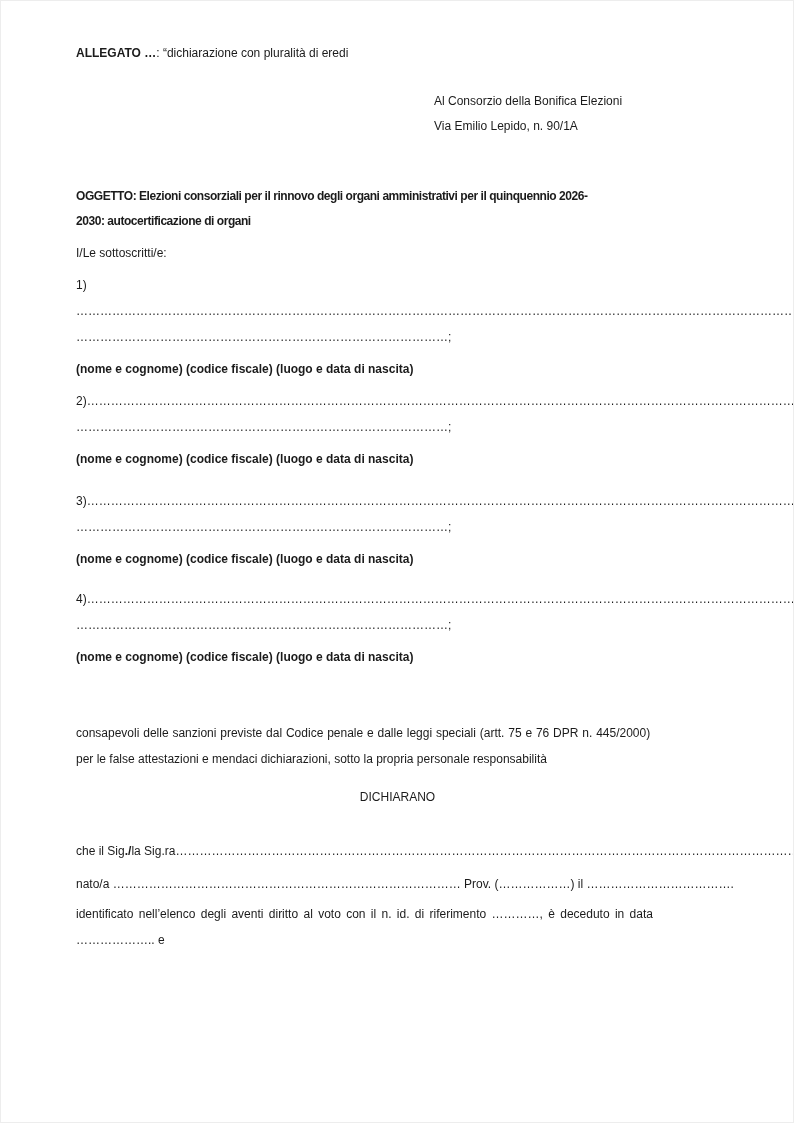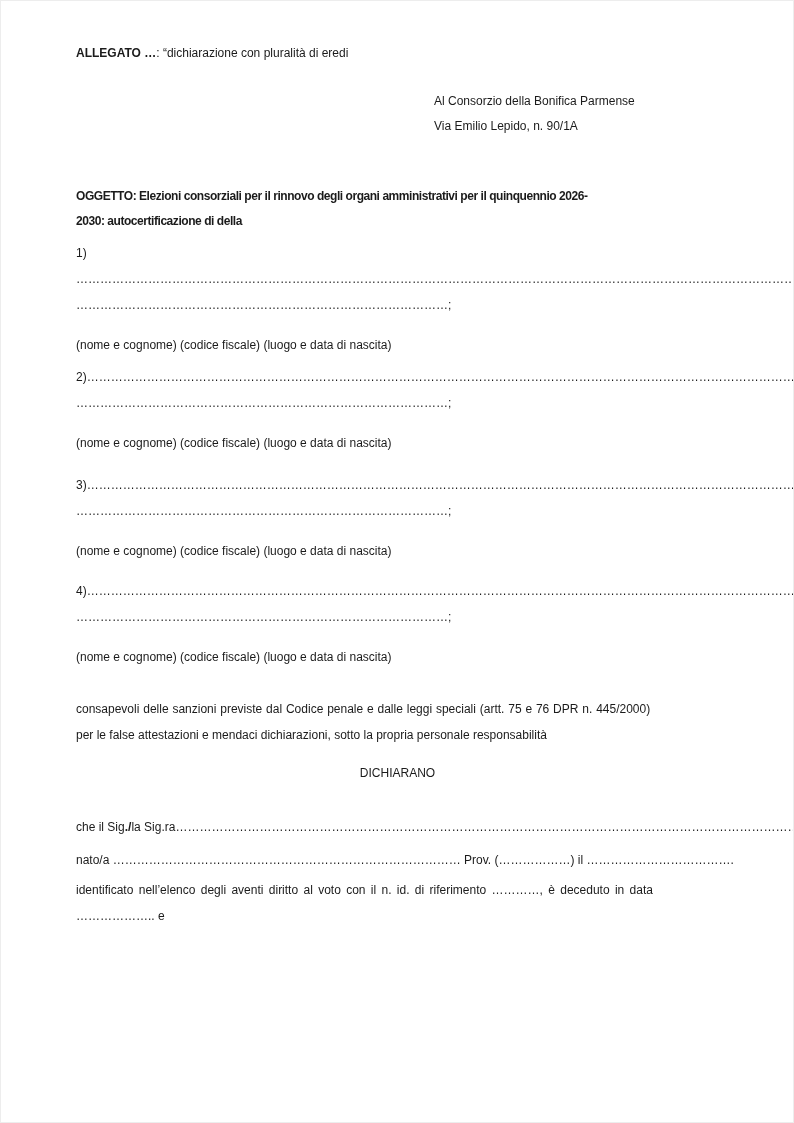--- a/index.html
+++ b/index.html
@@ -21,47 +21,48 @@
   p, div { margin: 0; padding: 0; }
   .b { font-weight: bold; }
   .pre { white-space: pre; }
   .allegato { line-height: 20px; }
   .recipient { margin-top: 26px; margin-left: 358px; line-height: 24.5px; }
   .subject { margin-top: 46px; line-height: 25px; letter-spacing: -0.45px; }
   .intro { margin-top: 6px; }
   #declarants .decl { margin-top: 6px; }
   #declarants .decl:nth-child(3) { margin-top: 16px; }
   #declarants .decl:nth-child(4) { margin-top: 14px; }
-  .caption { margin-top: 14px; }
-  .liability { margin-top: 26px; }
+  .caption { margin-top: 6px; font-weight: bold; }
+  .liability { margin-top: 50px; }
   .liability .l1 { word-spacing: 0.5px; }
   .heading { margin-top: 12px; text-align: center; font-weight: normal; }
   .deceased-name { margin-top: 28px; }
   .birth-line { margin-top: 7px; }
   .ident { margin-top: 4px; }
   .ident .l1 { word-spacing: 2px; }
   .req { margin-top: 7px; }
 </style>
 </head>
 <body>
 
 <div class="page">
 
   <p class="allegato pre"><span class="b">ALLEGATO …</span><span>: “dichiarazione con pluralità di eredi</span></p>
 
   <div class="recipient">
-    <div class="pre">Al Consorzio della Bonifica Parmense</div>
+    <div class="pre">Al Consorzio della Bonifica Elezioni</div>
     <div class="pre">Via Emilio Lepido, n. 90/1A</div>
   </div>
 
   <div class="subject b">
     <div class="pre">OGGETTO: Elezioni consorziali per il rinnovo degli organi amministrativi per il quinquennio 2026-</div>
-    <div class="pre">2030: autocertificazione di della</div>
+    <div class="pre">2030: autocertificazione di organi</div>
   </div>
 
+  <p class="intro pre">I/Le sottoscritti/e:</p>
 
   <div id="declarants">
       <div class="decl">
         <div class="pre">1)</div>
         <div class="pre">………………………………………………………………………………………………………………………………………………………………………………………………………………………………………………………</div>
         <div class="pre">…………………………………………………………………………………;</div>
         <div class="caption pre">(nome e cognome) (codice fiscale) (luogo e data di nascita)</div>
       </div>
       <div class="decl">
         <div class="pre">2)………………………………………………………………………………………………………………………………………………………………………………………………………………………………………………………</div>

